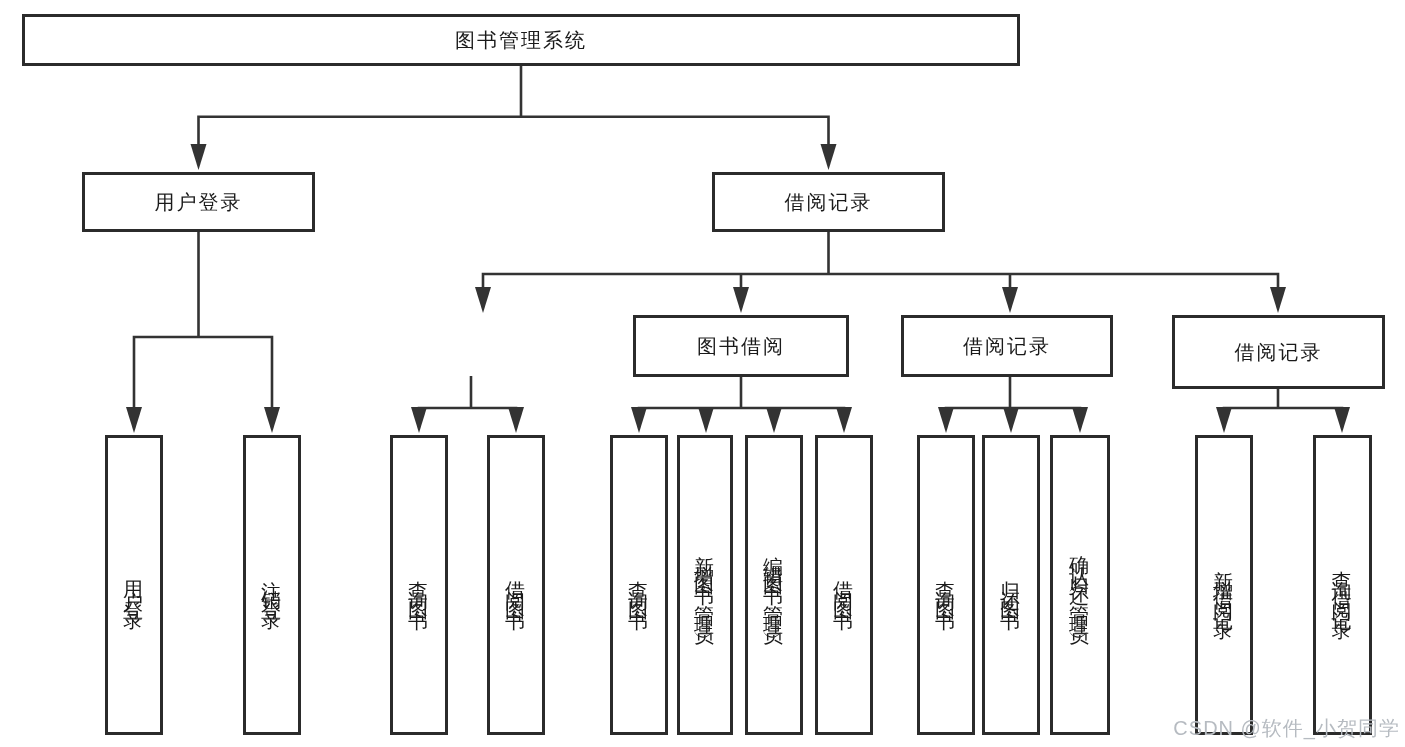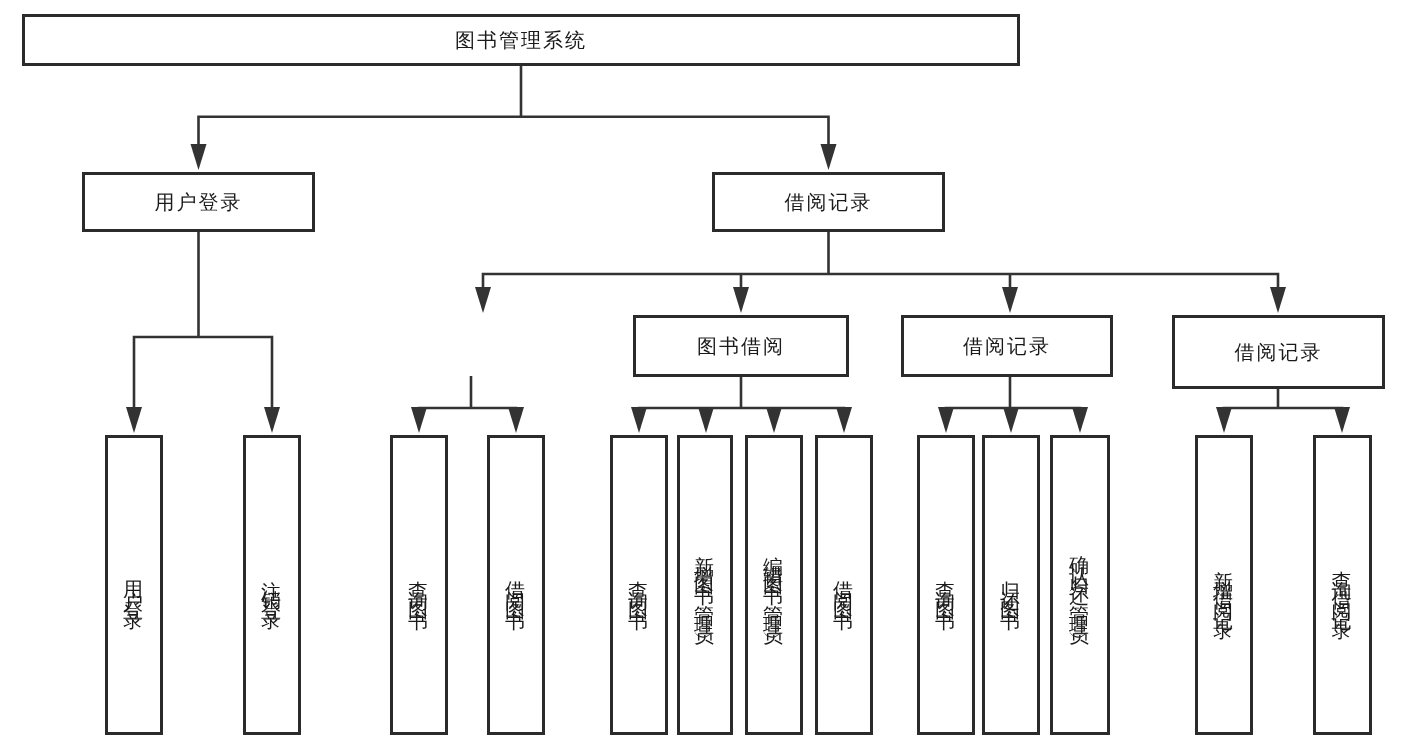--- a/index.html
+++ b/index.html
@@ -133,14 +133,15 @@
     <span>确认归还（管理员）</span>
   </div>
 
   <div class="leaf" style="left:1195px;">
     <span>新增借阅记录</span>
   </div>
   <div class="leaf" style="left:1313px;width:59px;">
     <span>查询借阅记录</span>
   </div>
 
+  <div class="watermark">CSDN @软件_小贺同学</div>
 
 </div>
 
 </body></html>

